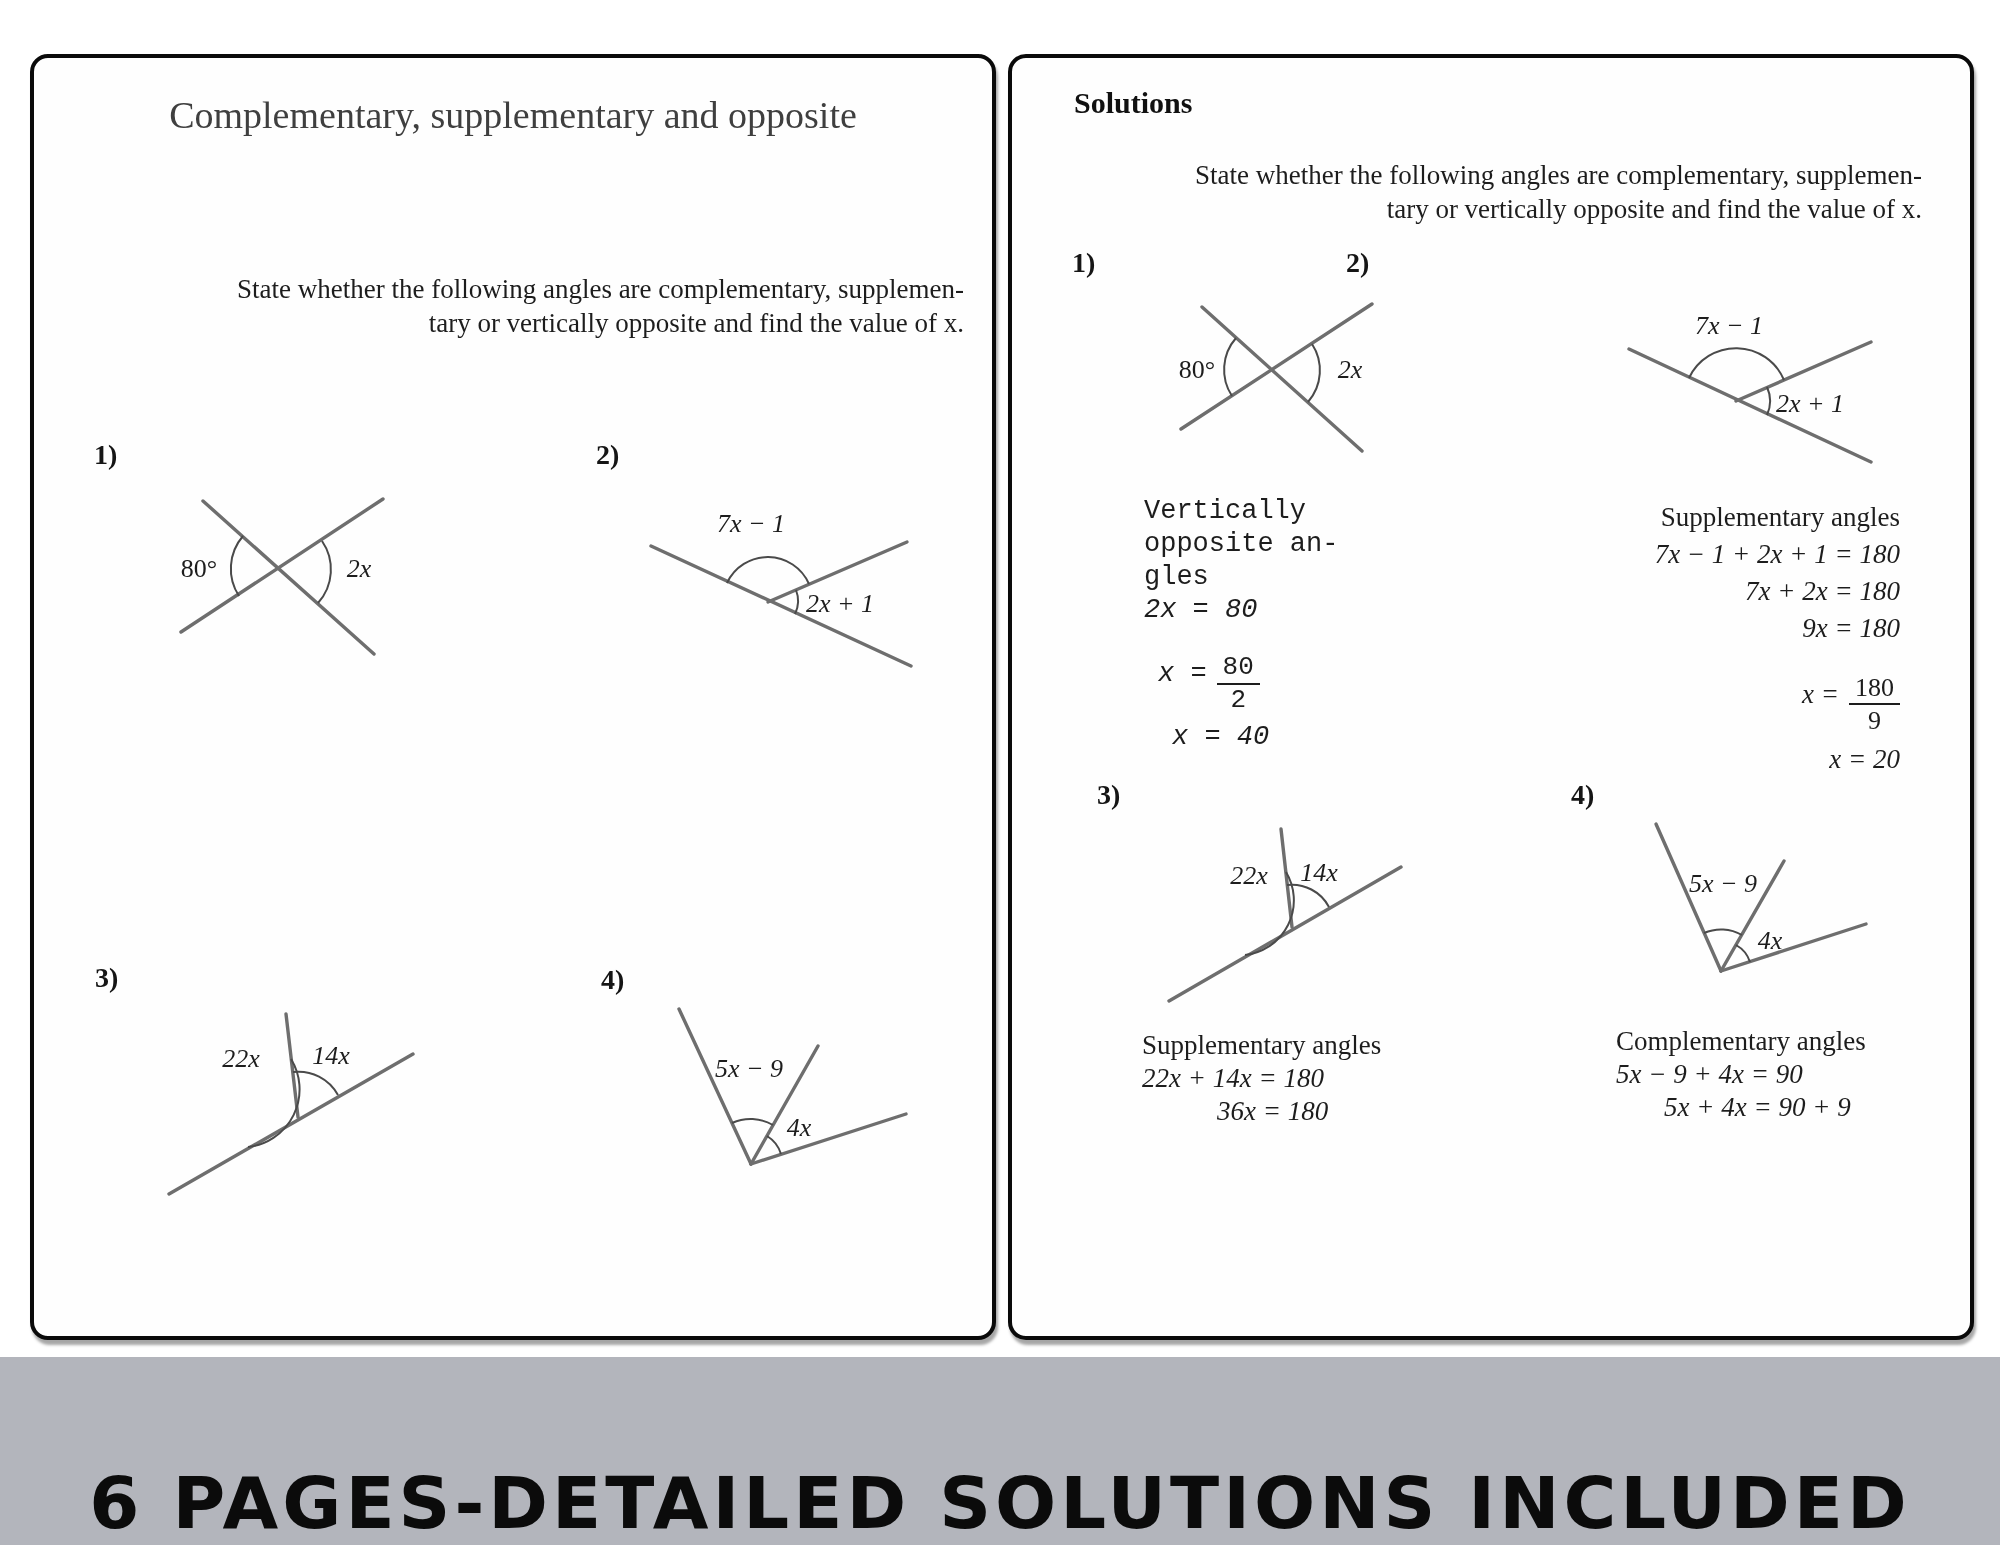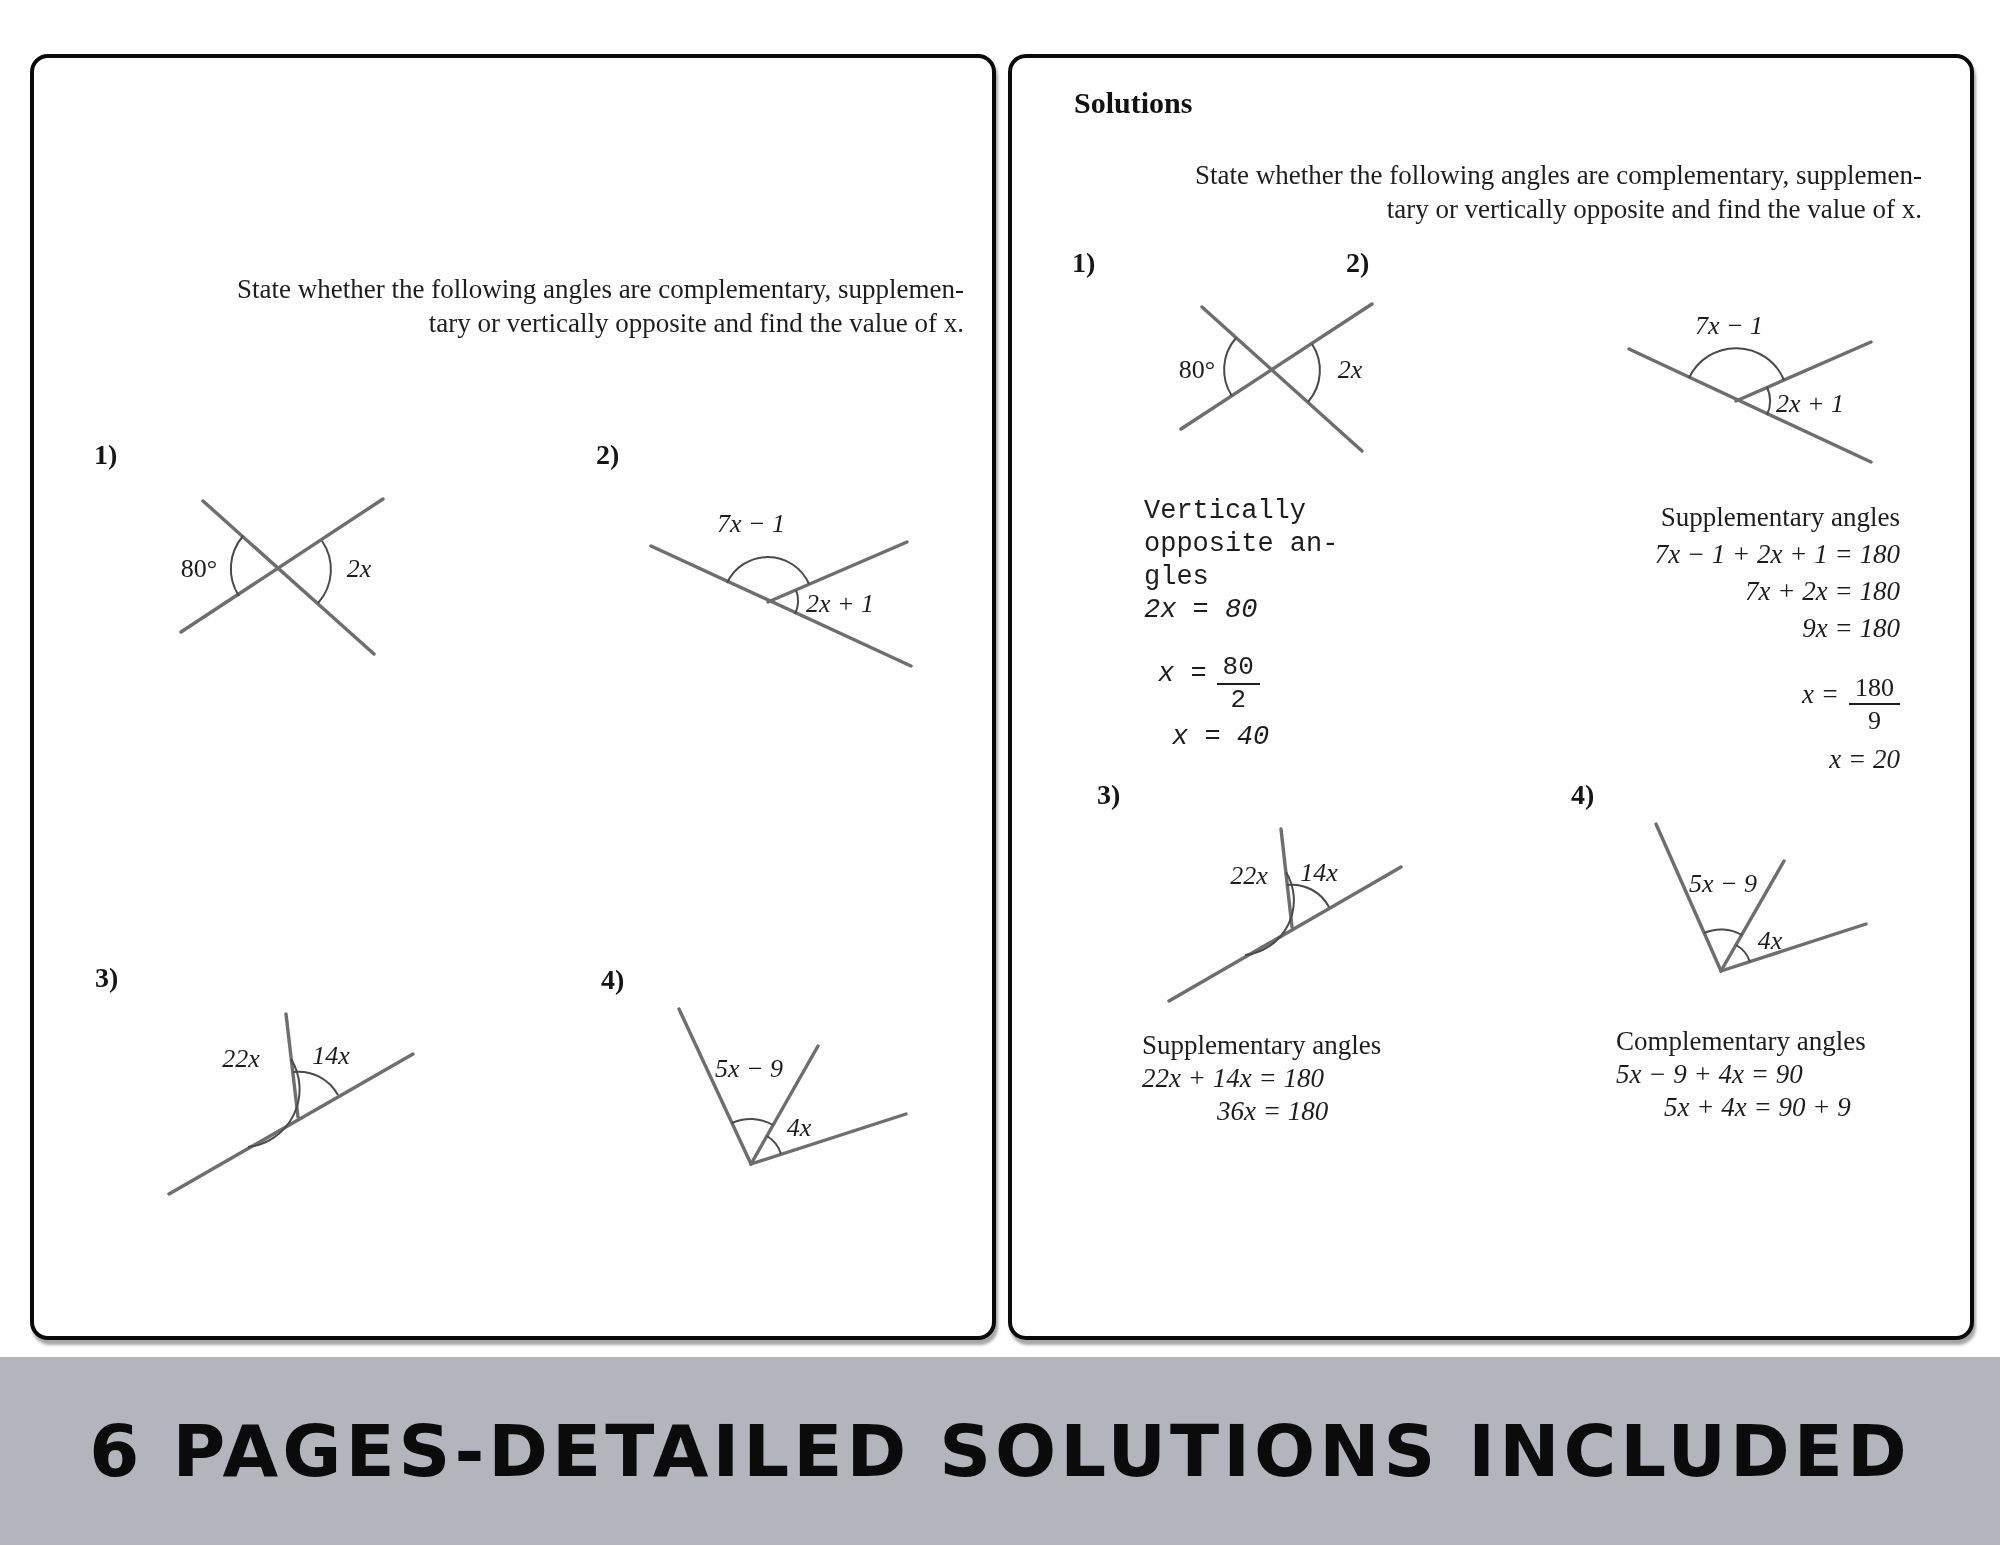--- a/index.html
+++ b/index.html
@@ -42,35 +42,36 @@
   .math{font-style:italic;}
   .frac-row{display:flex;align-items:center;margin:5px 0 5px 14px;}
   .frac-row.right{justify-content:flex-end;margin-right:0;}
   .frac{display:inline-flex;flex-direction:column;text-align:center;
         margin-left:10px;line-height:31px;font-size:26px;margin-top:20px;}
   .fnum{border-bottom:2px solid #1d1d1d;padding:0 6px;}
   .fden{padding:0 6px;}
   .indent1{margin-left:28px;}
   .banner{
     position:absolute;left:0;top:1357px;width:2000px;height:188px;
-    display:flex;align-items:center;justify-content:center;
+    display:flex;align-items:flex-end;justify-content:center;
   }
   .banner-text{
     font-family:"DejaVu Sans",sans-serif;font-weight:bold;font-size:72px;
     letter-spacing:4px;color:#0b0b0b;white-space:nowrap;
   }
   .s2-block{text-align:right;width:286px;line-height:37px;}
   .rline{display:block;}
 </style>
 </head>
 <body>
 
 <div class="page page-left">
 
   <div class="ws-title">
+    <div>Complementary, supplementary and opposite</div>
   </div>
 
   <div class="ws-instr" style="left:30px;top:214px;width:900px;">
     <div>State whether the following angles are complementary, supplemen-</div>
     <div>tary or vertically opposite and find the value of x.</div>
   </div>
 
   <div class="pnum" style="left:60px;top:381px;">1)</div>
   <div class="pnum" style="left:562px;top:381px;">2)</div>
   <div class="pnum" style="left:61px;top:904px;">3)</div>

